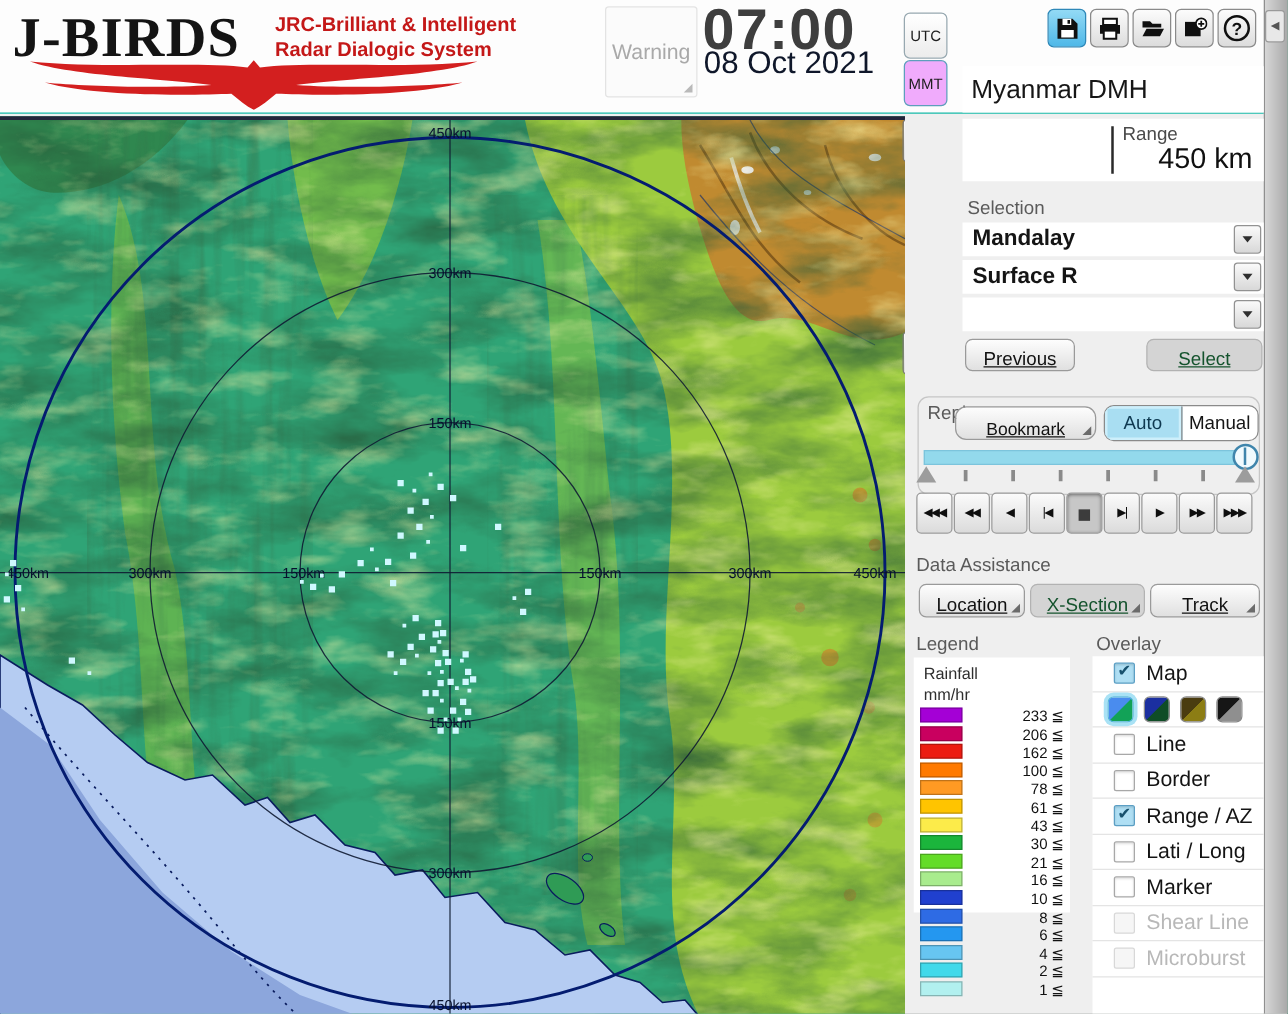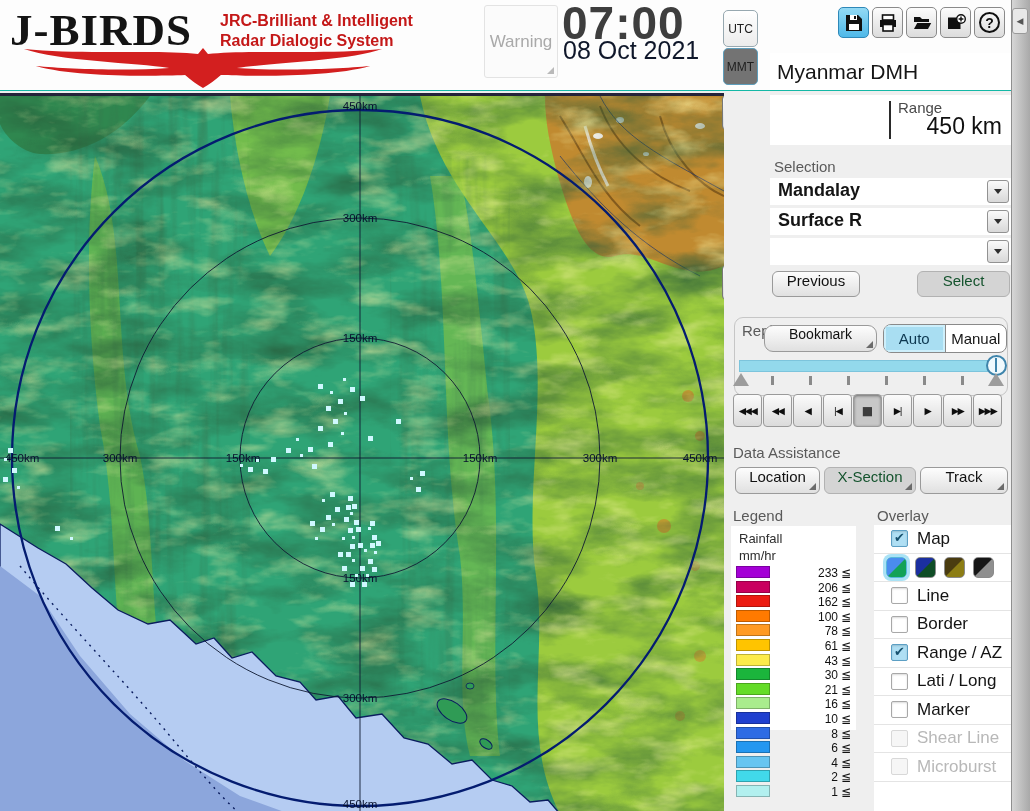--- a/index.html
+++ b/index.html
@@ -13,21 +13,21 @@
   .logo-tag{position:absolute;left:212px;top:9px;color:#C41818;font-weight:bold;font-size:16px;line-height:1.22;white-space:nowrap;}
   .eagle{position:absolute;left:10px;top:46px;width:370px;height:40px;}
   .warning-btn{position:absolute;left:484px;top:5px;width:74px;height:73px;background:#FBFBFB;border:1px solid #E3E3E3;border-radius:3px;
        color:#A9A9A9;font-size:17px;display:flex;align-items:center;justify-content:center;}
   .corner:after{content:"";position:absolute;right:3px;bottom:3px;width:0;height:0;border-left:7px solid transparent;border-bottom:7px solid #6B6B6B;}
   .corner-lt:after{border-bottom-color:#B9B9B9;}
   .time{position:absolute;left:562px;top:-4px;font-size:46px;font-weight:600;color:#3E3E3E;letter-spacing:1px;}
   .date{position:absolute;left:563px;top:36px;font-size:25px;color:#0f172a;}
   .tz{position:absolute;left:723px;width:35px;height:37px;border:1px solid #97A8B0;border-radius:5px;background:linear-gradient(#FFFFFF,#ECECEC);
       display:flex;align-items:center;justify-content:center;font-size:12px;color:#1E1E1E;}
-  .tz.sel{background:#737373;border-color:#5E9EBC;}
+  .tz.sel{background:#f0abfc;border-color:#5E9EBC;}
   .tool{position:absolute;top:7px;width:31px;height:31px;border:1px solid #8A8A8A;border-radius:5px;background:linear-gradient(#FCFCFC,#DCDCDC);
         display:flex;align-items:center;justify-content:center;}
   .tool.sel{background:linear-gradient(#93DAF5,#4FB8E8);border-color:#2E88B8;}
   .qmark{width:21px;height:21px;border:2px solid #101010;border-radius:50%;display:flex;align-items:center;justify-content:center;
          font-weight:bold;font-size:14px;color:#101010;}
   
   .edge{position:absolute;left:1011px;top:0;width:19px;height:811px;background:linear-gradient(90deg,#D6D6D6,#A9A9A9);border-left:1px solid #8F8F8F;}
   .edge-tab{position:absolute;left:1012px;top:8px;width:16px;height:26px;background:#E8E8E8;border:1px solid #9A9A9A;border-radius:3px;
         display:flex;align-items:center;justify-content:center;font-size:9px;color:#555;font-family:"DejaVu Sans",sans-serif;}
   
@@ -46,22 +46,22 @@
   .rangebox{left:770px;top:95px;width:241px;height:50px;}
   .rangebox .vline{position:absolute;left:119px;top:6px;width:2px;height:38px;background:#2A2A2A;}
   .range-lbl{position:absolute;left:128px;top:4px;font-size:15px;color:#4A4A4A;}
   .range-val{position:absolute;right:9px;top:18px;font-size:23px;color:#101010;}
   .sec-lbl{position:absolute;font-size:15px;color:#5A5A5A;}
   .ddrow{position:absolute;left:770px;width:241px;height:27px;background:#FFF;}
   .ddval{position:absolute;left:8px;top:2px;font-size:18px;font-weight:bold;color:#151515;}
   .ddarrow{position:absolute;right:2px;top:2px;width:22px;height:23px;background:linear-gradient(#FAFAFA,#D8D8D8);border:1px solid #929292;border-radius:3px;
            display:flex;align-items:center;justify-content:center;}
   .ddarrow i{width:0;height:0;border-left:4px solid transparent;border-right:4px solid transparent;border-top:5px solid #2E2E2E;}
-  .btn{background:linear-gradient(#FDFDFD,#E0E0E0);border:1px solid #9A9A9A;border-radius:6px;display:flex;align-items:flex-start;justify-content:center;
-       font-size:15px;color:#111;position:absolute;}
+  .btn{background:linear-gradient(#FDFDFD,#E0E0E0);border:1px solid #9A9A9A;border-radius:6px;display:flex;align-items:flex-end;justify-content:center;
+       font-size:15px;color:#111;position:absolute;text-decoration:underline;}
   .btn.dis{background:#D4D4D4;color:#14532d;border-color:#B2B2B2;}
   .groupbox{position:absolute;left:734px;top:317px;width:274px;height:79px;border:1px solid #C6C6C6;border-radius:9px;}
   .seg{position:absolute;left:883px;top:324px;width:124px;height:29px;border:1px solid #8A8A8A;border-radius:8px;display:flex;overflow:hidden;background:#FFF;}
   .seg div{flex:1;display:flex;align-items:center;justify-content:center;font-size:15px;color:#151515;}
   .seg .on{background:#A9DEF2;box-shadow:inset 0 0 0 2px #CDEFFB;border-right:1px solid #8A8A8A;color:#0E3850;}
   .rtrack{position:absolute;left:739px;top:360px;width:258px;height:12px;background:#93D9EC;border:1px solid #7CC4DC;}
   .rhandle{position:absolute;left:986px;top:355px;width:21px;height:21px;border-radius:50%;background:#F0FAFE;border:2px solid #3F85AC;}
   .rhandle:after{content:"";position:absolute;left:7px;top:1px;width:2px;height:14px;background:#3F85AC;}
   .tri{position:absolute;top:373px;width:0;height:0;border-left:8px solid transparent;border-right:8px solid transparent;border-bottom:13px solid #9C9C9C;}
   .tick{position:absolute;top:376px;width:3px;height:9px;background:#8A8A8A;}

